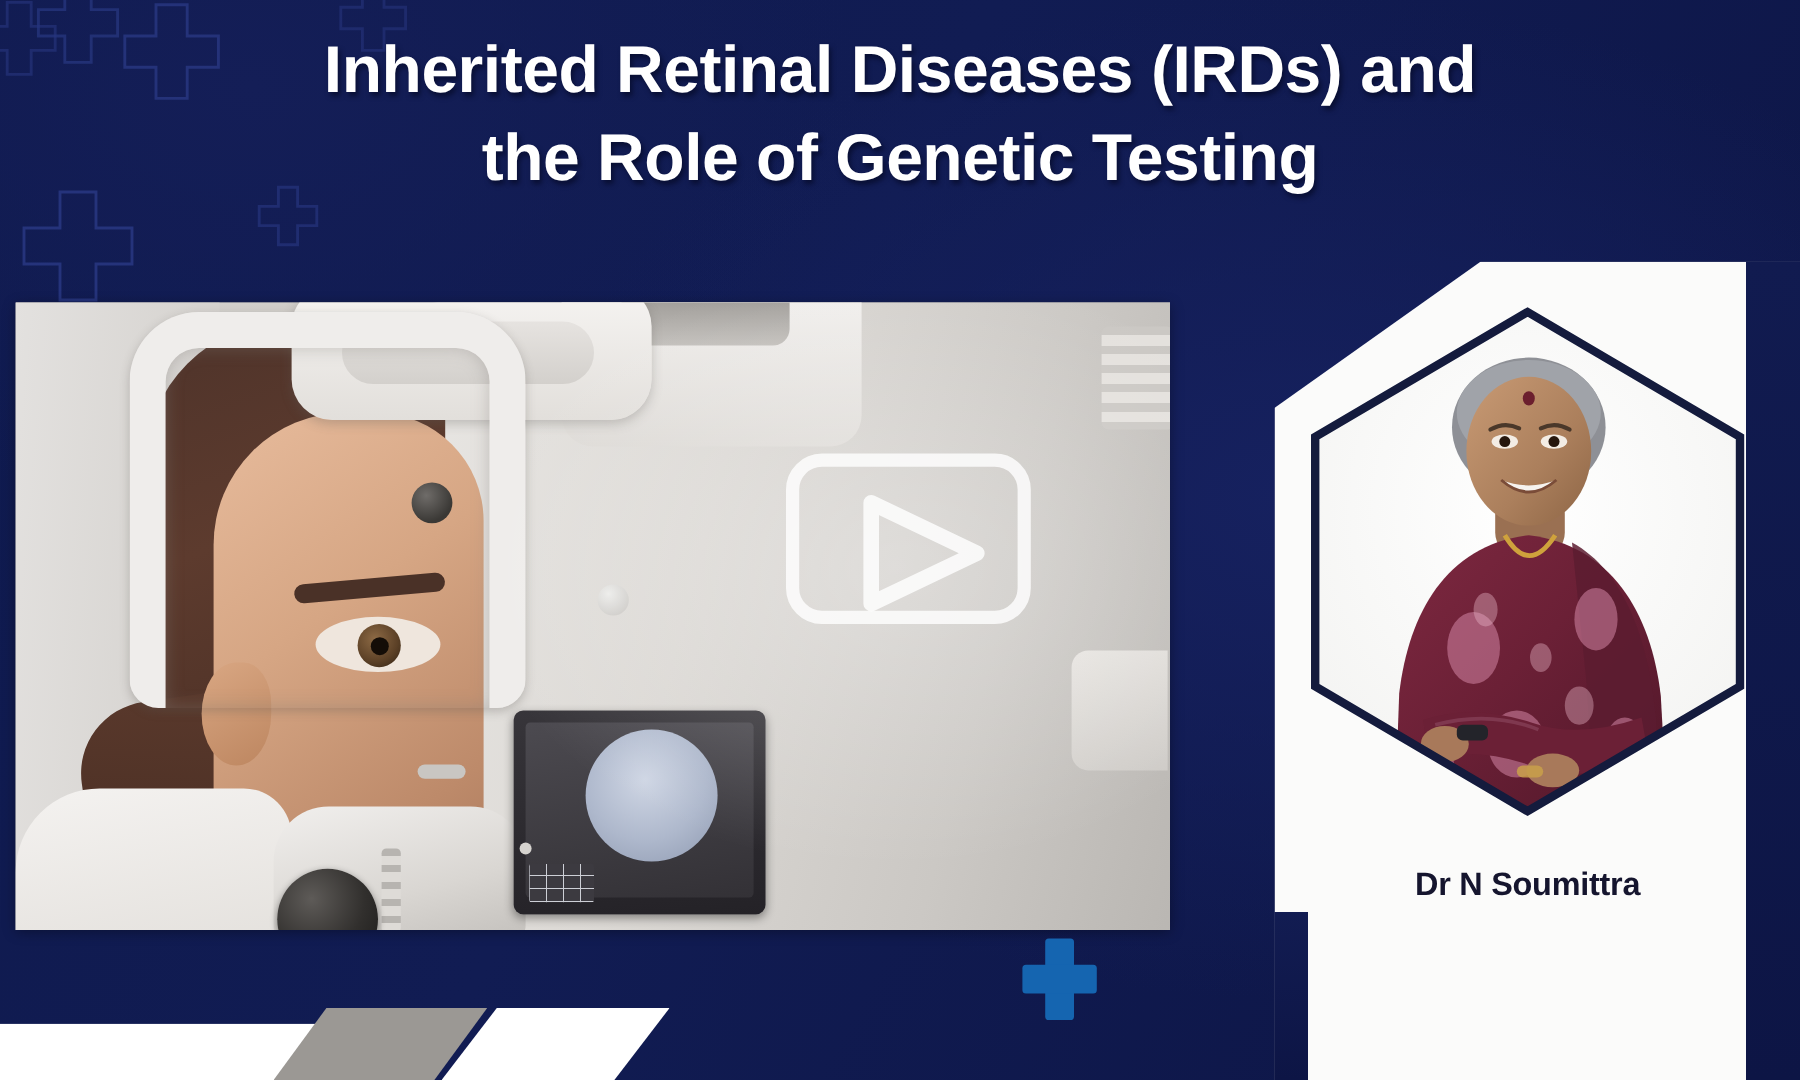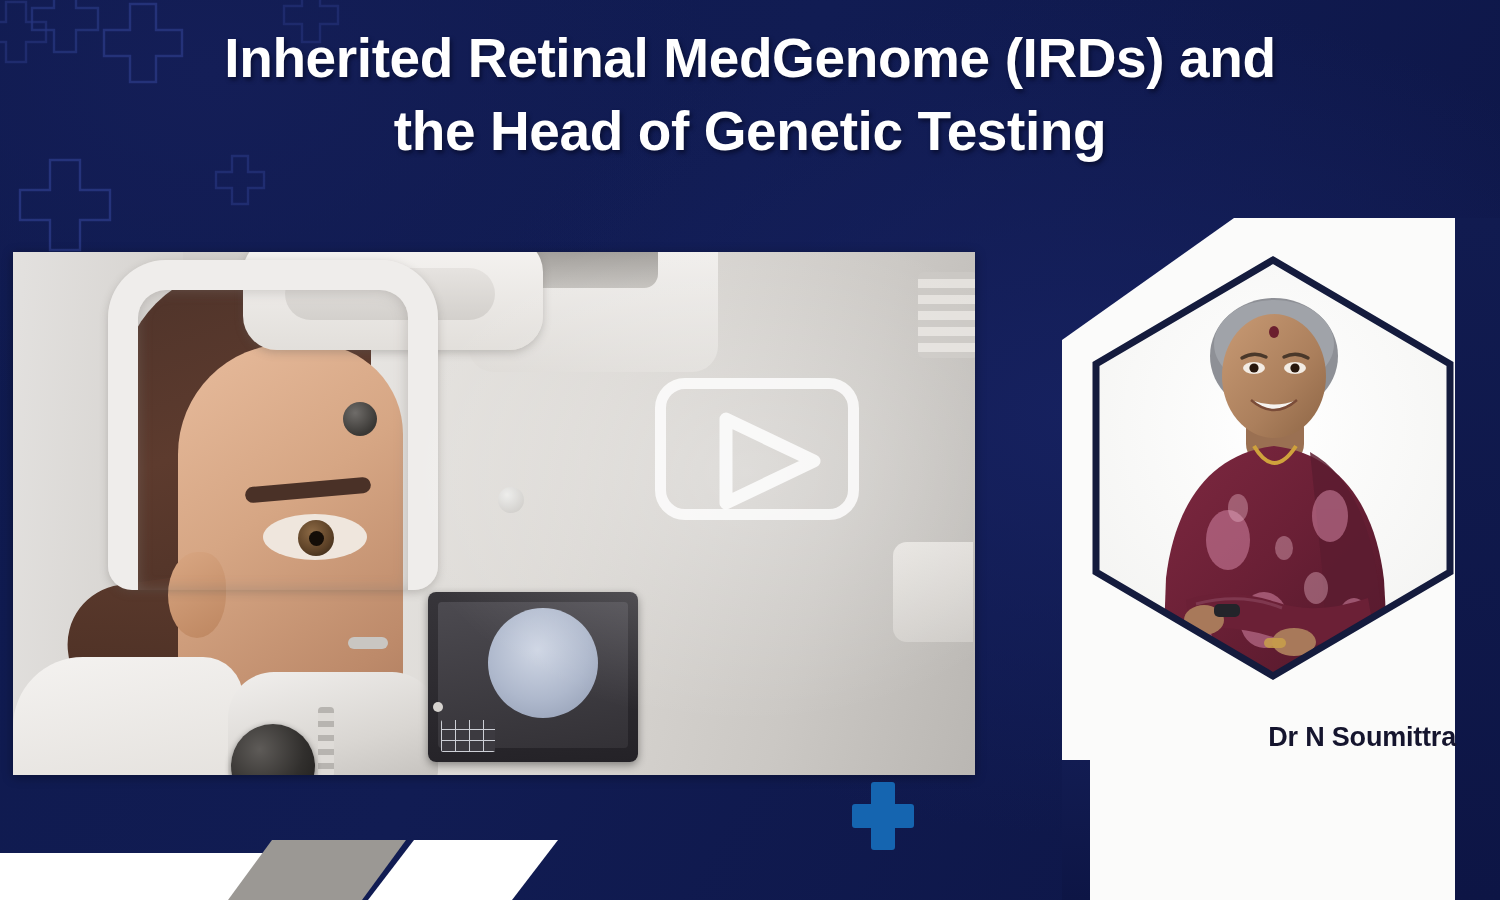--- a/index.html
+++ b/index.html
@@ -278,21 +278,21 @@
     position:absolute;
     left:1078px; top:248px;
     width:390px; height:440px;
   }
   #hex-wrap svg { display:block; }
 
   #speaker-name {
     position:absolute;
     left:1090px; top:722px;
     width:366px;
-    text-align:right;
+    text-align:center;
     color:#15152e;
     font-size:27px;
     font-weight:bold;
     letter-spacing:-0.2px;
   }
   #speaker-bio {
     position:absolute;
     left:1080px; top:772px;
     width:390px;
     text-align:center;
@@ -338,22 +338,22 @@
       <path d="M126 300 h24 v-24 h24 v24 h24 v24 h-24 v24 h-24 v-24 h-24 z" opacity=".75"></path>
       <path d="M354 288 h14 v-14 h14 v14 h14 v14 h-14 v14 h-14 v-14 h-14 z" opacity=".5"></path>
       <path d="M-6 500 h18 v-18 h18 v18 h18 v18 h-18 v18 h-18 v-18 h-18 z" opacity=".45"></path>
       <path d="M62 452 h20 v-20 h20 v20 h20 v20 h-20 v20 h-20 v-20 h-20 z" opacity=".5"></path>
       <path d="M244 444 h12 v-12 h12 v12 h12 v12 h-12 v12 h-12 v-12 h-12 z" opacity=".42"></path>
       <path d="M462 60 h16 v-16 h16 v16 h16 v16 h-16 v16 h-16 v-16 h-16 z" opacity=".4"></path>
     </g>
   </svg>
 
   <h1 id="headline">
-    <span>Inherited Retinal MedGenome (IRDs) and</span>
-    <span class="l2">the Head of Genetic Testing</span>
+    <span>Inherited Retinal Diseases (IRDs) and</span>
+    <span class="l2">the Role of Genetic Testing</span>
   </h1>
 
   <div id="video">
     <div class="vz v-wall"></div>
     <div class="vz v-lightpanel"></div>
     <div class="vz v-body"></div>
     <div class="vz v-vent"></div>
     <div class="vz v-hair"></div>
     <div class="vz v-hair2"></div>
     <div class="vz v-face"></div>

